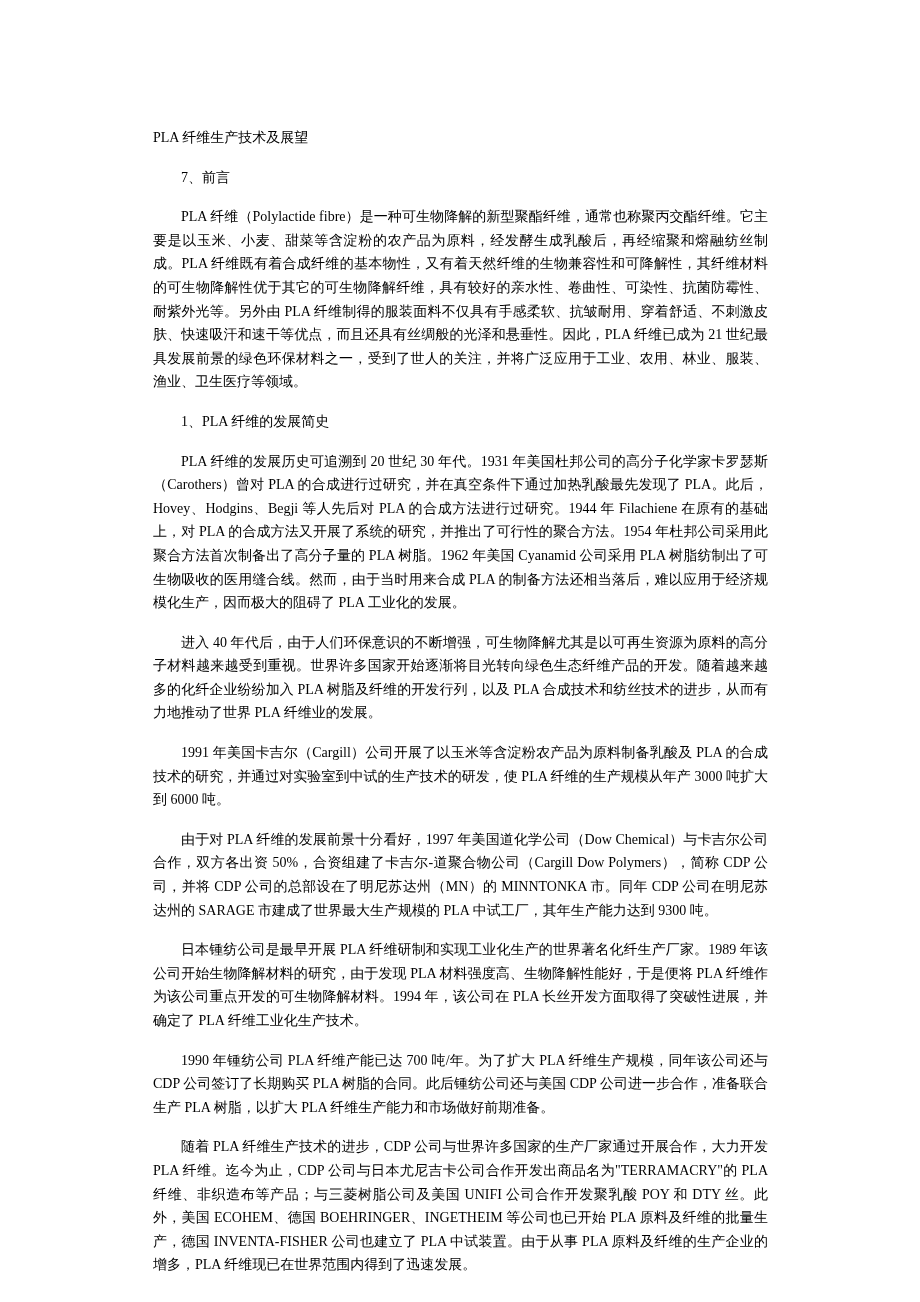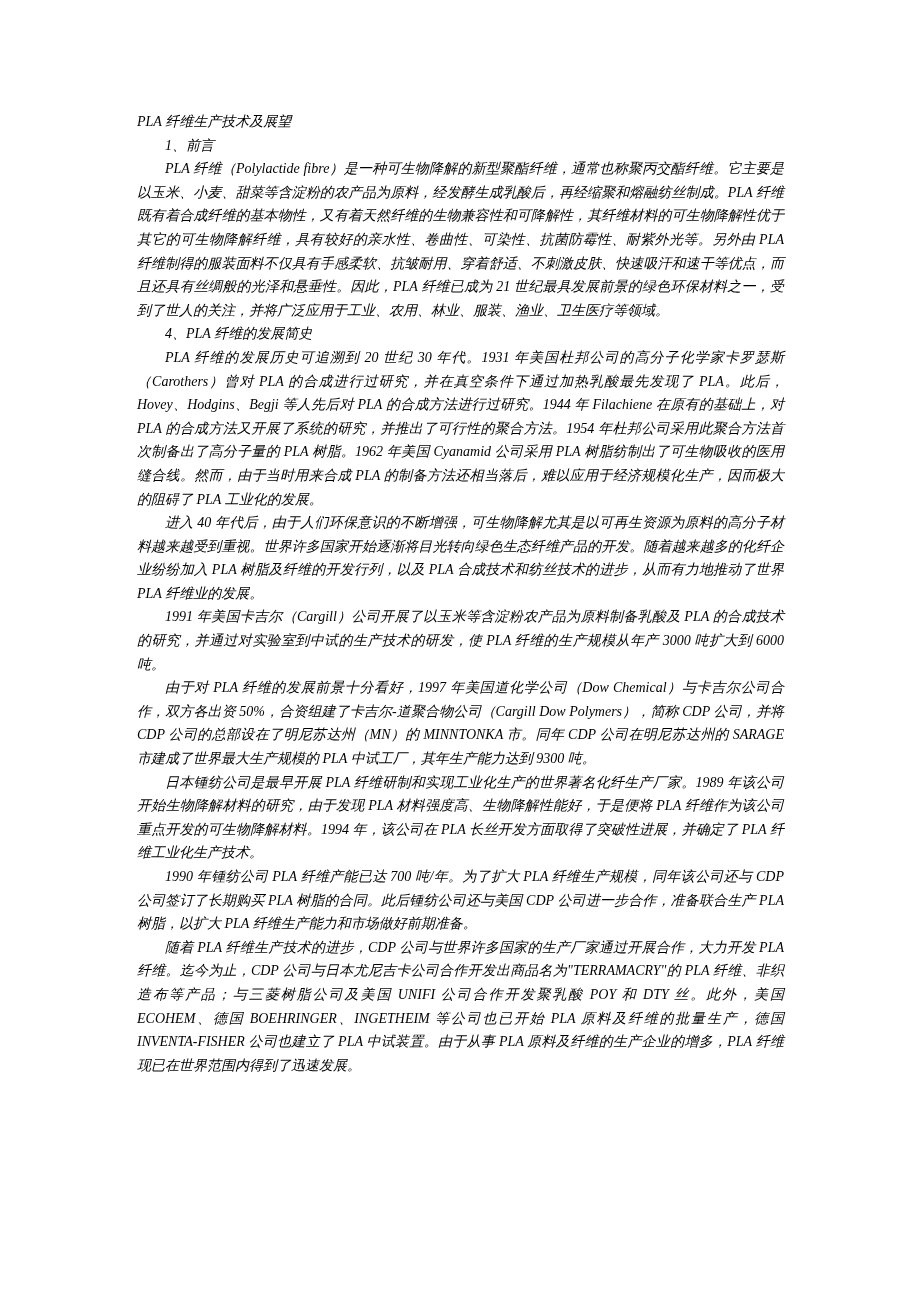--- a/index.html
+++ b/index.html
@@ -17,44 +17,43 @@
   .page {
     box-sizing: border-box;
     width: 920px;
     height: 1302px;
     background: #ffffff;
     padding: 110px 136px 0 137px;
     overflow: hidden;
   }
   .doc-title,
   .block {
-    margin: 0;
+    margin: 16px;
     font-size: 14px;
     line-height: 23.6px;
     text-align: justify;
     word-break: break-word;
-    font-style: italic;
   }
   .doc-title {
     text-indent: 0;
     font-weight: normal;
   }
   .block {
     text-indent: 2em;
   }
 </style>
 </head>
 <body>
 
 <div class="page">
   <p class="doc-title">PLA 纤维生产技术及展望</p>
   <div id="blocks">
-      <p class="block heading">1、前言</p>
+      <p class="block heading">7、前言</p>
       <p class="block paragraph">PLA 纤维（Polylactide fibre）是一种可生物降解的新型聚酯纤维，通常也称聚丙交酯纤维。它主要是以玉米、小麦、甜菜等含淀粉的农产品为原料，经发酵生成乳酸后，再经缩聚和熔融纺丝制成。PLA 纤维既有着合成纤维的基本物性，又有着天然纤维的生物兼容性和可降解性，其纤维材料的可生物降解性优于其它的可生物降解纤维，具有较好的亲水性、卷曲性、可染性、抗菌防霉性、耐紫外光等。另外由 PLA 纤维制得的服装面料不仅具有手感柔软、抗皱耐用、穿着舒适、不刺激皮肤、快速吸汗和速干等优点，而且还具有丝绸般的光泽和悬垂性。因此，PLA 纤维已成为 21 世纪最具发展前景的绿色环保材料之一，受到了世人的关注，并将广泛应用于工业、农用、林业、服装、渔业、卫生医疗等领域。</p>
-      <p class="block heading">4、PLA 纤维的发展简史</p>
+      <p class="block heading">1、PLA 纤维的发展简史</p>
       <p class="block paragraph">PLA 纤维的发展历史可追溯到 20 世纪 30 年代。1931 年美国杜邦公司的高分子化学家卡罗瑟斯（Carothers）曾对 PLA 的合成进行过研究，并在真空条件下通过加热乳酸最先发现了 PLA。此后，Hovey、Hodgins、Begji 等人先后对 PLA 的合成方法进行过研究。1944 年 Filachiene 在原有的基础上，对 PLA 的合成方法又开展了系统的研究，并推出了可行性的聚合方法。1954 年杜邦公司采用此聚合方法首次制备出了高分子量的 PLA 树脂。1962 年美国 Cyanamid 公司采用 PLA 树脂纺制出了可生物吸收的医用缝合线。然而，由于当时用来合成 PLA 的制备方法还相当落后，难以应用于经济规模化生产，因而极大的阻碍了 PLA 工业化的发展。</p>
       <p class="block paragraph">进入 40 年代后，由于人们环保意识的不断增强，可生物降解尤其是以可再生资源为原料的高分子材料越来越受到重视。世界许多国家开始逐渐将目光转向绿色生态纤维产品的开发。随着越来越多的化纤企业纷纷加入 PLA 树脂及纤维的开发行列，以及 PLA 合成技术和纺丝技术的进步，从而有力地推动了世界 PLA 纤维业的发展。</p>
       <p class="block paragraph">1991 年美国卡吉尔（Cargill）公司开展了以玉米等含淀粉农产品为原料制备乳酸及 PLA 的合成技术的研究，并通过对实验室到中试的生产技术的研发，使 PLA 纤维的生产规模从年产 3000 吨扩大到 6000 吨。</p>
       <p class="block paragraph">由于对 PLA 纤维的发展前景十分看好，1997 年美国道化学公司（Dow Chemical）与卡吉尔公司合作，双方各出资 50%，合资组建了卡吉尔-道聚合物公司（Cargill Dow Polymers），简称 CDP 公司，并将 CDP 公司的总部设在了明尼苏达州（MN）的 MINNTONKA 市。同年 CDP 公司在明尼苏达州的 SARAGE 市建成了世界最大生产规模的 PLA 中试工厂，其年生产能力达到 9300 吨。</p>
       <p class="block paragraph">日本锺纺公司是最早开展 PLA 纤维研制和实现工业化生产的世界著名化纤生产厂家。1989 年该公司开始生物降解材料的研究，由于发现 PLA 材料强度高、生物降解性能好，于是便将 PLA 纤维作为该公司重点开发的可生物降解材料。1994 年，该公司在 PLA 长丝开发方面取得了突破性进展，并确定了 PLA 纤维工业化生产技术。</p>
       <p class="block paragraph">1990 年锺纺公司 PLA 纤维产能已达 700 吨/年。为了扩大 PLA 纤维生产规模，同年该公司还与 CDP 公司签订了长期购买 PLA 树脂的合同。此后锺纺公司还与美国 CDP 公司进一步合作，准备联合生产 PLA 树脂，以扩大 PLA 纤维生产能力和市场做好前期准备。</p>
       <p class="block paragraph">随着 PLA 纤维生产技术的进步，CDP 公司与世界许多国家的生产厂家通过开展合作，大力开发 PLA 纤维。迄今为止，CDP 公司与日本尤尼吉卡公司合作开发出商品名为"TERRAMACRY"的 PLA 纤维、非织造布等产品；与三菱树脂公司及美国 UNIFI 公司合作开发聚乳酸 POY 和 DTY 丝。此外，美国 ECOHEM、德国 BOEHRINGER、INGETHEIM 等公司也已开始 PLA 原料及纤维的批量生产，德国 INVENTA-FISHER 公司也建立了 PLA 中试装置。由于从事 PLA 原料及纤维的生产企业的增多，PLA 纤维现已在世界范围内得到了迅速发展。</p>
     </div>
 </div>
 

